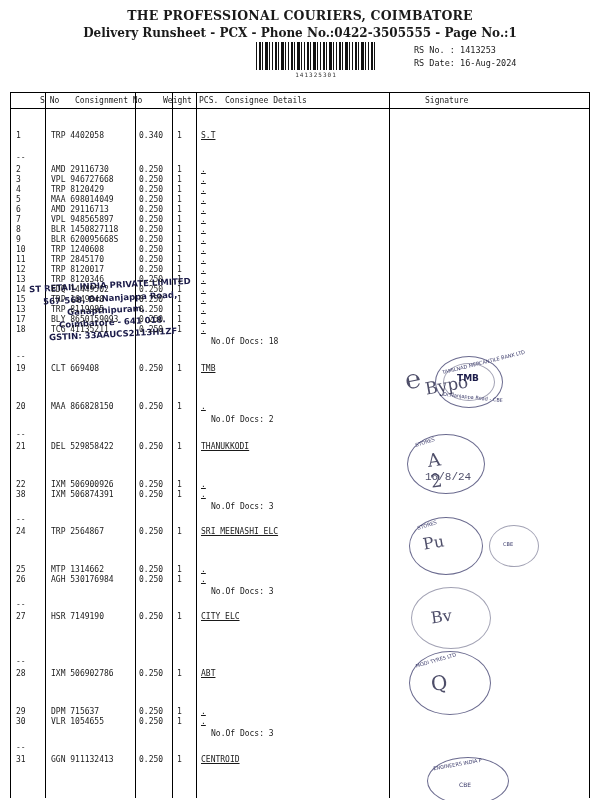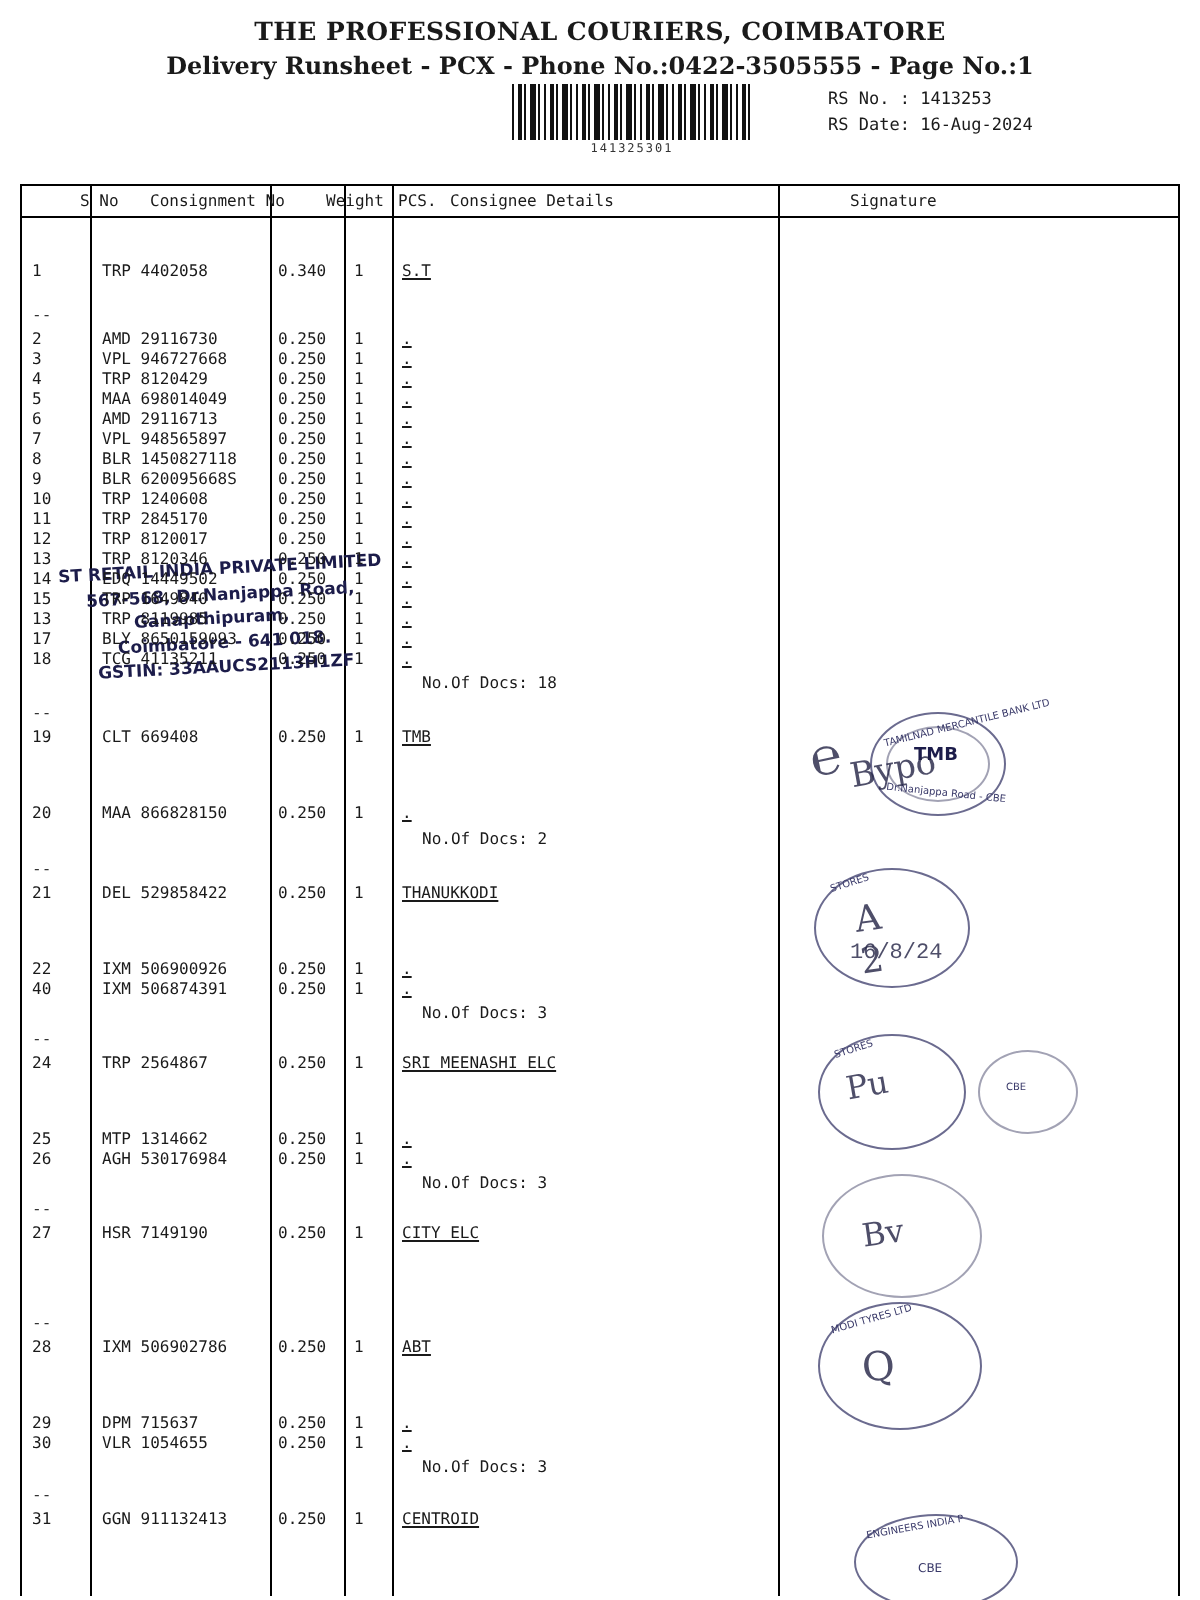--- a/index.html
+++ b/index.html
@@ -418,21 +418,21 @@
       </div>
 
       <div class="row" style="top:371px">
         <span class="cell c-sno">22</span>
         <span class="cell c-cons">IXM 506900926</span>
         <span class="cell c-wt">0.250</span>
         <span class="cell c-pcs">1</span>
         <span class="cell c-det">.</span>
       </div>
       <div class="row" style="top:381px">
-        <span class="cell c-sno">40</span>
+        <span class="cell c-sno">38</span>
         <span class="cell c-cons">IXM 506874391</span>
         <span class="cell c-wt">0.250</span>
         <span class="cell c-pcs">1</span>
         <span class="cell c-det">.</span>
       </div>
       <div class="docs" style="top:393px">No.Of Docs: 3</div>
       <div class="dash" style="top:406px">--</div>
 
       <div class="row" style="top:418px">
         <span class="cell c-sno">24</span>

